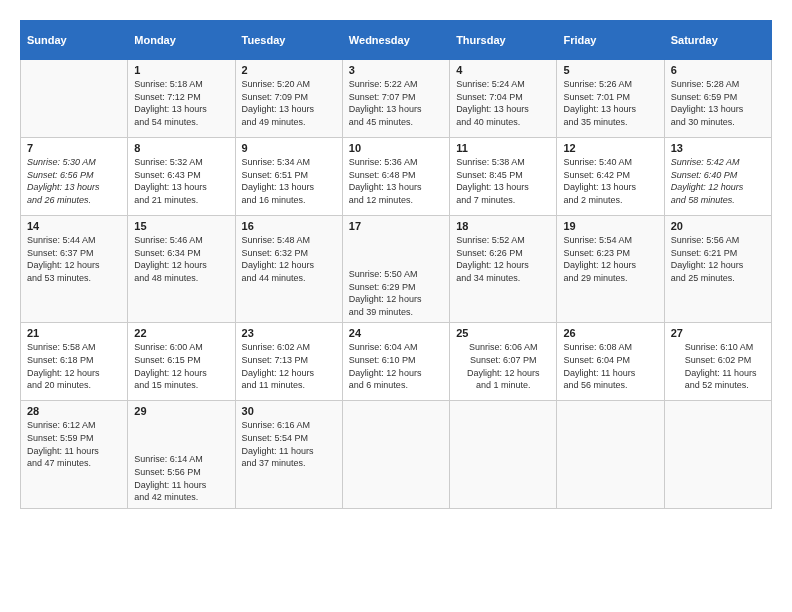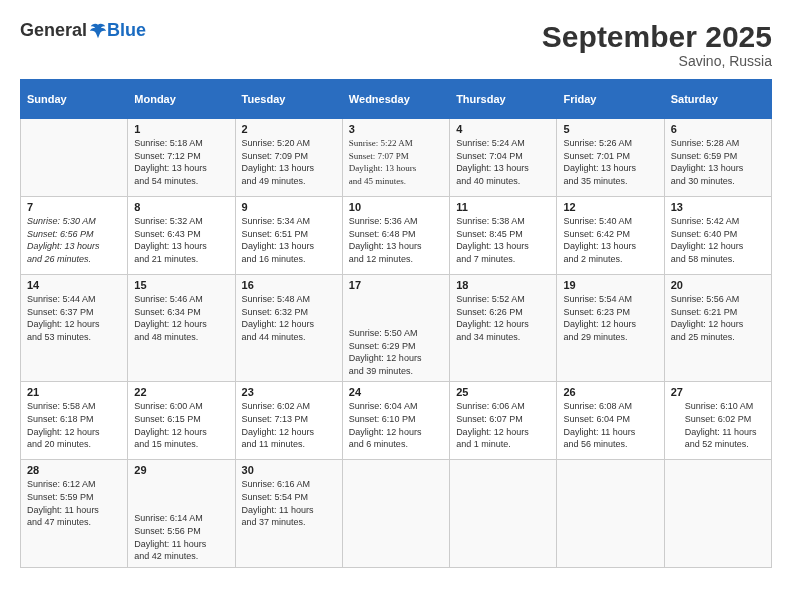--- a/index.html
+++ b/index.html
@@ -96,35 +96,20 @@
     .day-info {
       color: #333;
       font-size: 9px;
       line-height: 1.4;
     }
   </style>
 </head>
 <body>
 
 <div class="page">
-  <div class="header">
-    <div class="logo">
-      <div class="logo-text">
-        <span class="logo-general">General</span>
-        <svg class="logo-icon" viewBox="0 0 20 20" xmlns="http://www.w3.org/2000/svg">
-          <path d="M10 3 C12 1, 17 2, 18 5 C16 4, 14 5, 13 7 C15 6, 18 7, 19 10 C16 9, 13 10, 12 13 L10 18 L8 13 C7 10, 4 9, 1 10 C2 7, 5 6, 7 7 C6 5, 4 4, 2 5 C3 2, 8 1, 10 3Z" fill="#1a6bc1"></path>
-        </svg>
-        <span class="logo-blue">Blue</span>
-      </div>
-    </div>
-    <div class="title-block">
-      <div class="month-title">September 2025</div>
-      <div class="location">Savino, Russia</div>
-    </div>
-  </div>
 
   <table>
     <thead>
       <tr>
       <th>Sunday</th>
           <th>Monday</th>
           <th>Tuesday</th>
           <th>Wednesday</th>
           <th>Thursday</th>
           <th>Friday</th>
@@ -143,21 +128,21 @@
           </td>
           <td>
             <span class="day-num">2</span>
             <div class="day-info" style="white-space: pre-line;">Sunrise: 5:20 AM
 Sunset: 7:09 PM
 Daylight: 13 hours
 and 49 minutes.</div>
           </td>
           <td>
             <span class="day-num">3</span>
-            <div class="day-info" style="white-space: pre-line; font-family: Liberation Serif, serif;">Sunrise: 5:22 AM
+            <div class="day-info" style="white-space: pre-line;">Sunrise: 5:22 AM
 Sunset: 7:07 PM
 Daylight: 13 hours
 and 45 minutes.</div>
           </td>
           <td>
             <span class="day-num">4</span>
             <div class="day-info" style="white-space: pre-line;">Sunrise: 5:24 AM
 Sunset: 7:04 PM
 Daylight: 13 hours
 and 40 minutes.</div>
@@ -215,21 +200,21 @@
           </td>
           <td>
             <span class="day-num">12</span>
             <div class="day-info" style="white-space: pre-line;">Sunrise: 5:40 AM
 Sunset: 6:42 PM
 Daylight: 13 hours
 and 2 minutes.</div>
           </td>
           <td>
             <span class="day-num">13</span>
-            <div class="day-info" style="white-space: pre-line;">Sunrise: 5:42 AM
+            <div class="day-info" style="white-space: pre-line; font-style: italic;">Sunrise: 5:42 AM
 Sunset: 6:40 PM
 Daylight: 12 hours
 and 58 minutes.</div>
           </td>
         </tr>
         <tr>
           <td>
             <span class="day-num">14</span>
             <div class="day-info" style="white-space: pre-line;">Sunrise: 5:44 AM
 Sunset: 6:37 PM
@@ -303,21 +288,21 @@
           </td>
           <td>
             <span class="day-num">24</span>
             <div class="day-info" style="white-space: pre-line;">Sunrise: 6:04 AM
 Sunset: 6:10 PM
 Daylight: 12 hours
 and 6 minutes.</div>
           </td>
           <td>
             <span class="day-num">25</span>
-            <div class="day-info" style="white-space: pre-line;">Sunrise: 6:06 AM
+            <div class="day-info" style="white-space: pre-line; text-align: center;">Sunrise: 6:06 AM
 Sunset: 6:07 PM
 Daylight: 12 hours
 and 1 minute.</div>
           </td>
           <td>
             <span class="day-num">26</span>
             <div class="day-info" style="white-space: pre-line;">Sunrise: 6:08 AM
 Sunset: 6:04 PM
 Daylight: 11 hours
 and 56 minutes.</div>

